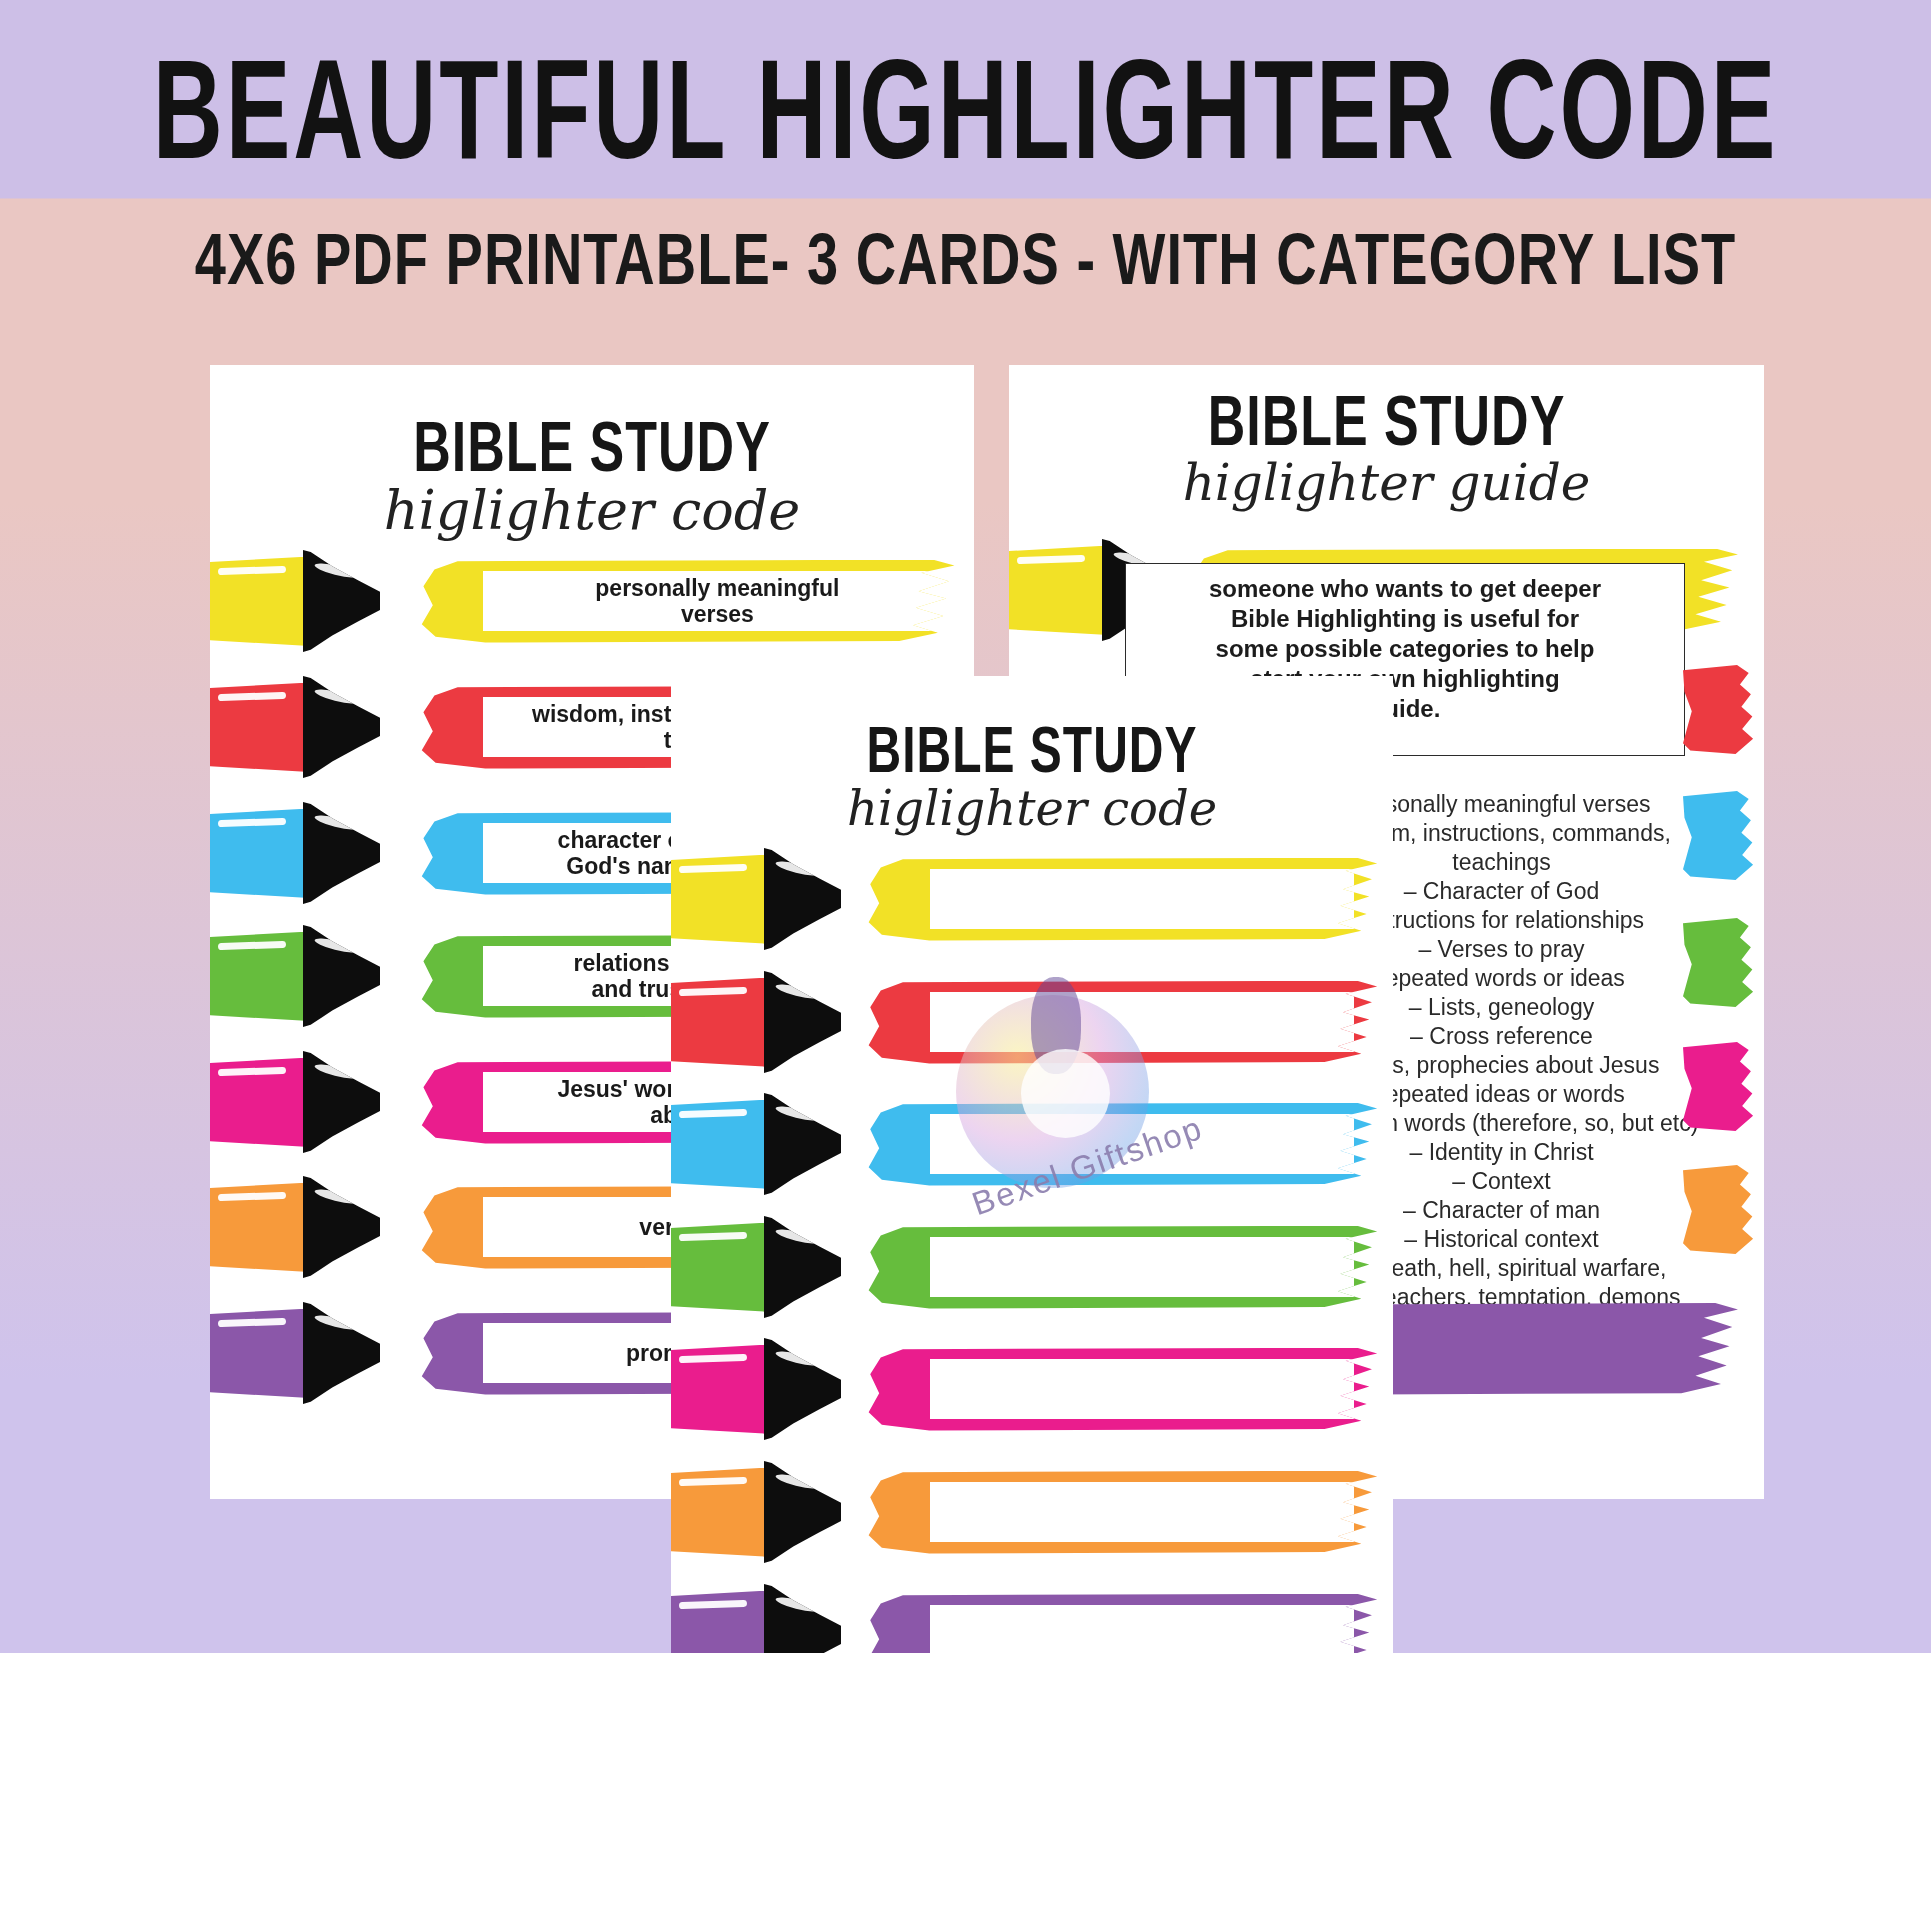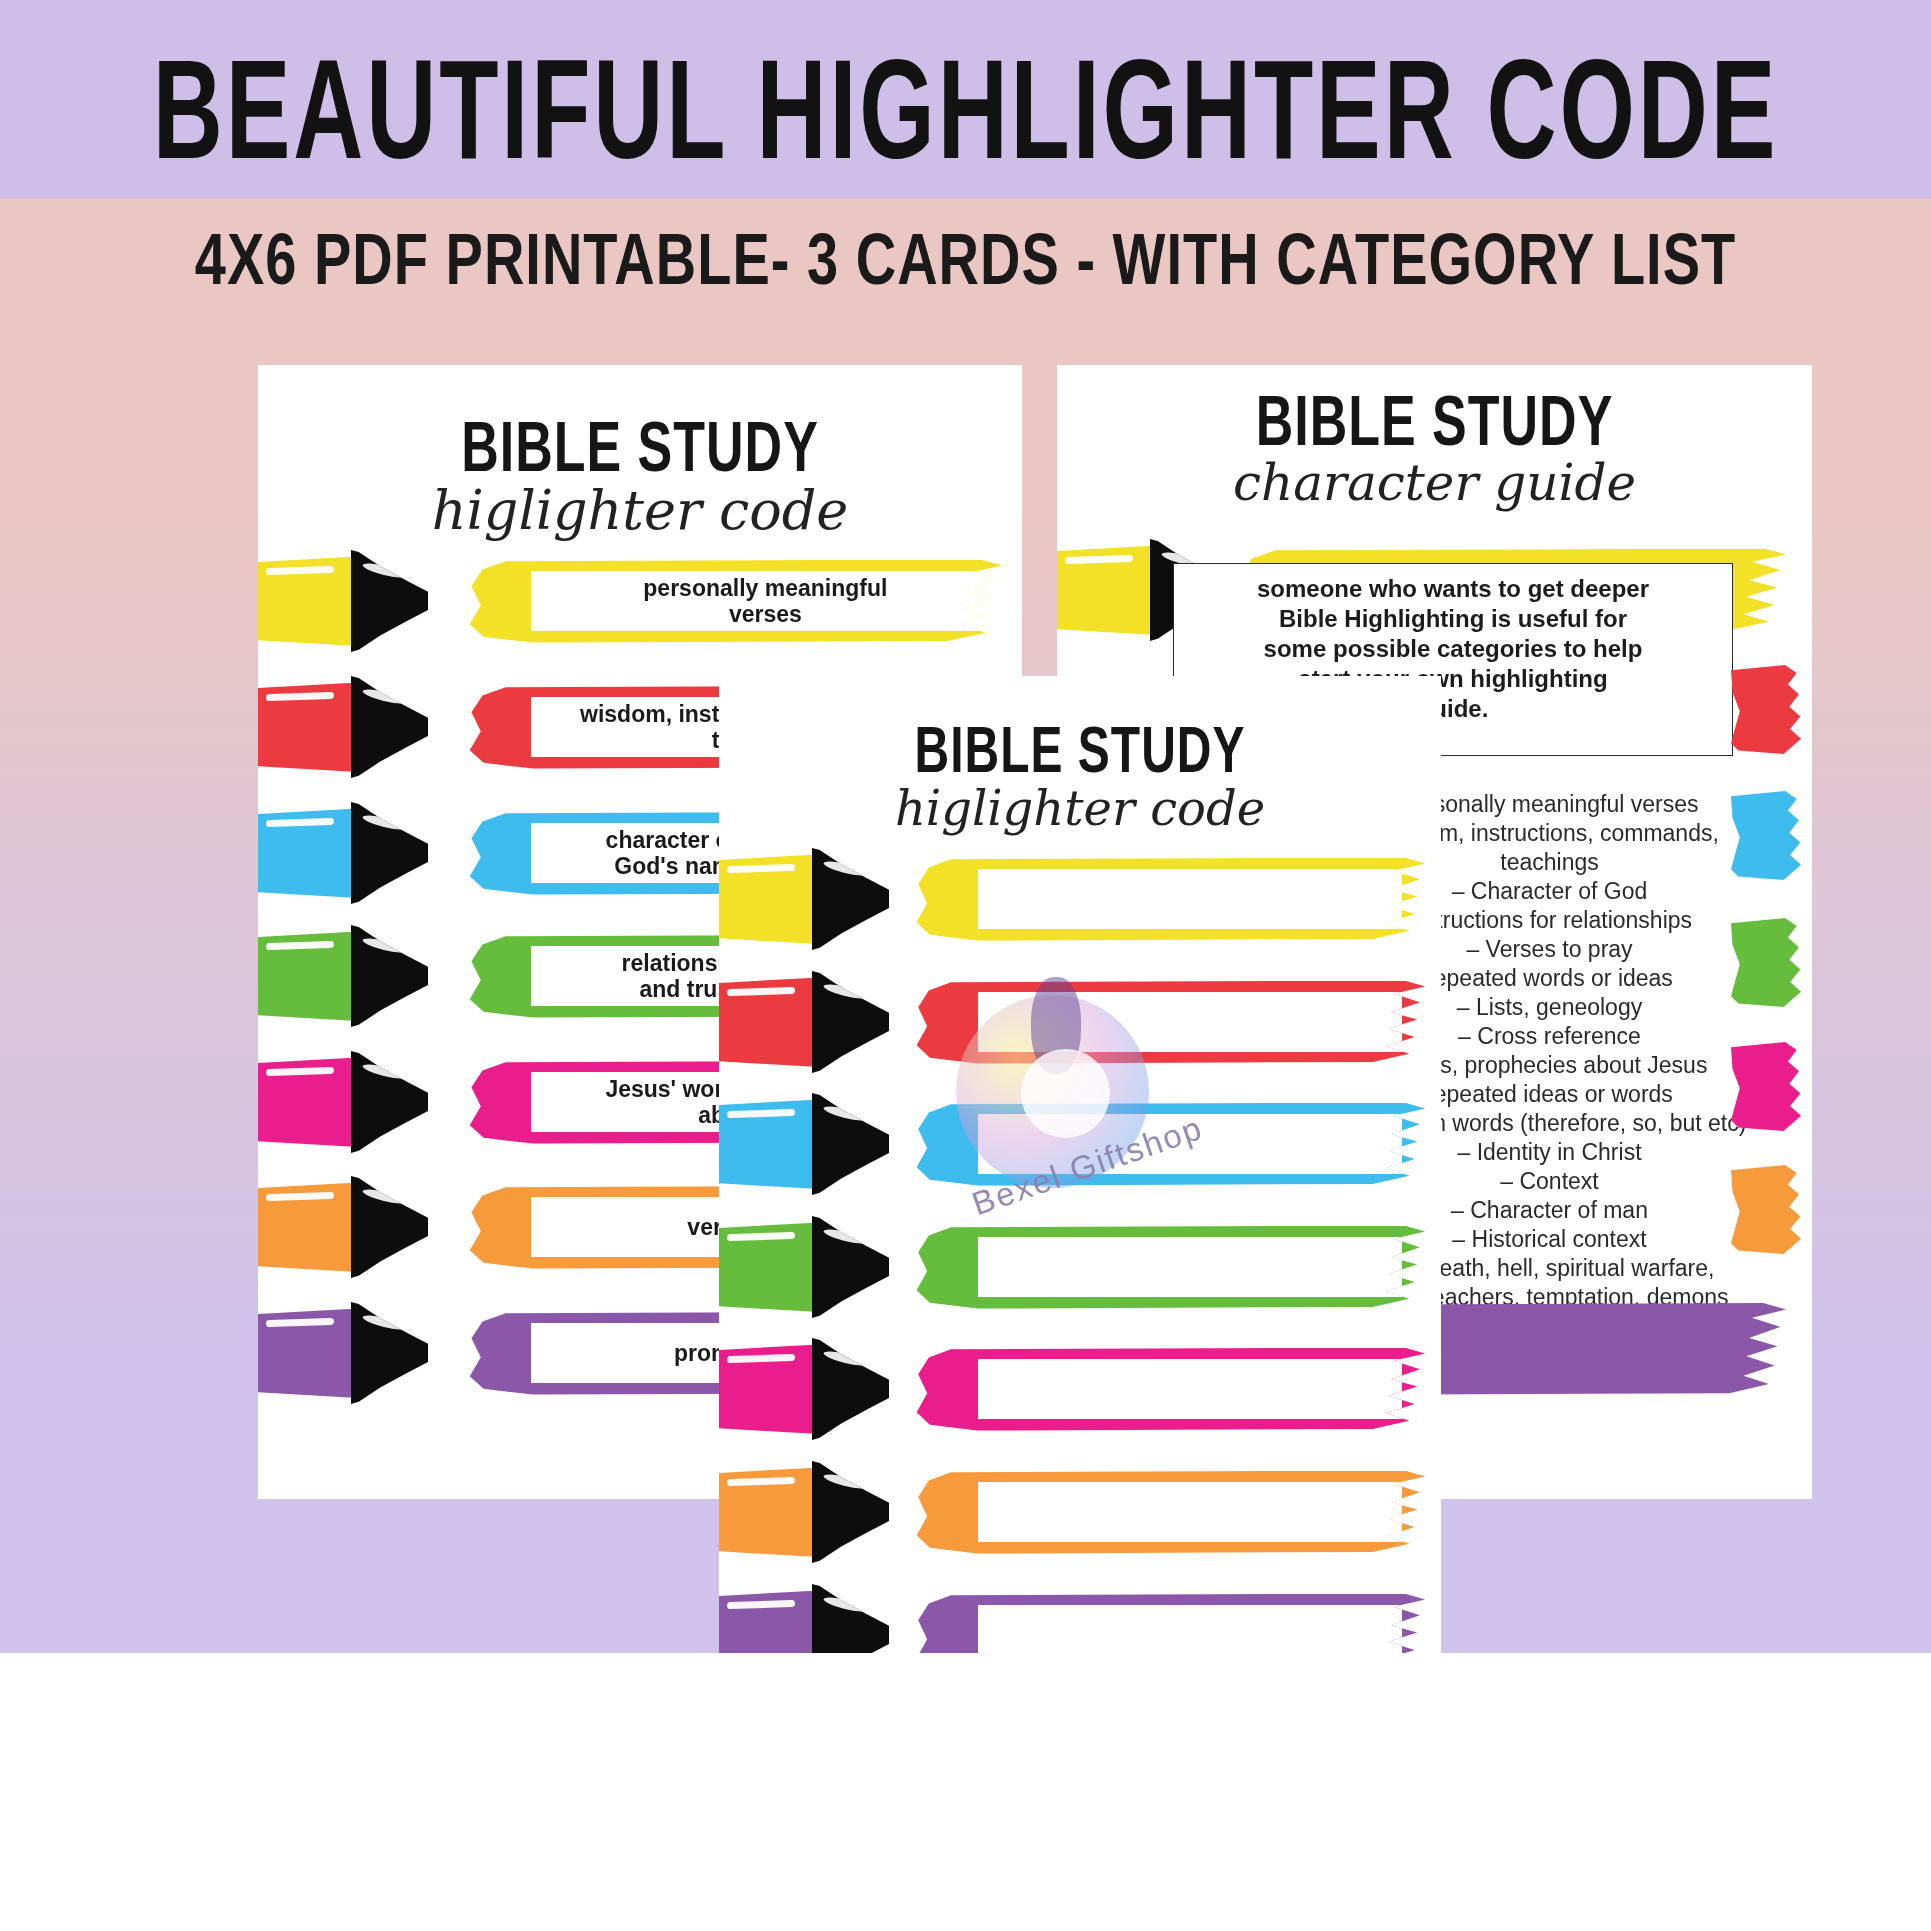--- a/index.html
+++ b/index.html
@@ -7,21 +7,21 @@
   #canvas{position:relative;width:1931px;height:1653px;overflow:hidden;
     background:linear-gradient(180deg,#CDBFE7 0px,#CDBFE7 198px,#EAC7C3 199px,#EAC7C3 502px,#CFC3EC 1381px,#CFC3EC 1931px);}
   
   #main-title{position:absolute;top:29px;left:0;right:0;text-align:center;
     font-size:97px;font-weight:bold;color:#121212;letter-spacing:2.9px;
     transform:scaleY(1.45);transform-origin:center top;white-space:nowrap;}
   #subtitle{position:absolute;top:216px;left:0;right:0;text-align:center;
     font-size:56px;font-weight:bold;color:#1a1a1a;letter-spacing:1px;
     transform:scaleY(1.3);transform-origin:center top;white-space:nowrap;}
   
-  .card{position:absolute;background:#fff;margin-left:48px;}
+  .card{position:absolute;background:#fff;}
   #card-left{left:210px;top:365px;width:764px;height:1134px;z-index:1;}
   #card-right{left:1009px;top:365px;width:755px;height:1134px;z-index:1;}
   #card-middle{left:671px;top:676px;width:722px;height:1101px;z-index:3;overflow:hidden;}
   .card-title{position:absolute;left:0;right:0;text-align:center;font-weight:bold;color:#161616;
     letter-spacing:1px;transform:scaleY(1.35);transform-origin:center top;white-space:nowrap;}
   #card-left .card-title{top:41px;font-size:52px;}
   #card-middle .card-title{top:37px;font-size:48px;}
   #card-right .card-title{top:15.4px;font-size:52px;}
   .card-script{position:absolute;left:0;right:0;text-align:center;color:#222;
     font-family:"DejaVu Serif",serif;font-style:italic;white-space:nowrap;}
@@ -177,21 +177,21 @@
       <div class="hl-stroke" style="background-color: rgb(139, 87, 169);">
         <div class="hl-label">
           <span>promises of God</span>
         </div>
       </div>
     </div>
   </div>
 
   <div id="card-right" class="card">
     <div class="card-title">BIBLE STUDY</div>
-    <div class="card-script">character guide</div>
+    <div class="card-script">higlighter guide</div>
 
     <div class="hlrow" style="top:171px">
       <div class="hl-body" style="background-color: rgb(242, 225, 38);">
           <i class="gloss"></i>
         </div>
       <div class="hl-nib">
           <i class="gloss"></i>
         </div>
       <div class="hl-stroke" style="background-color: rgb(242, 225, 38);"></div>
     </div>

